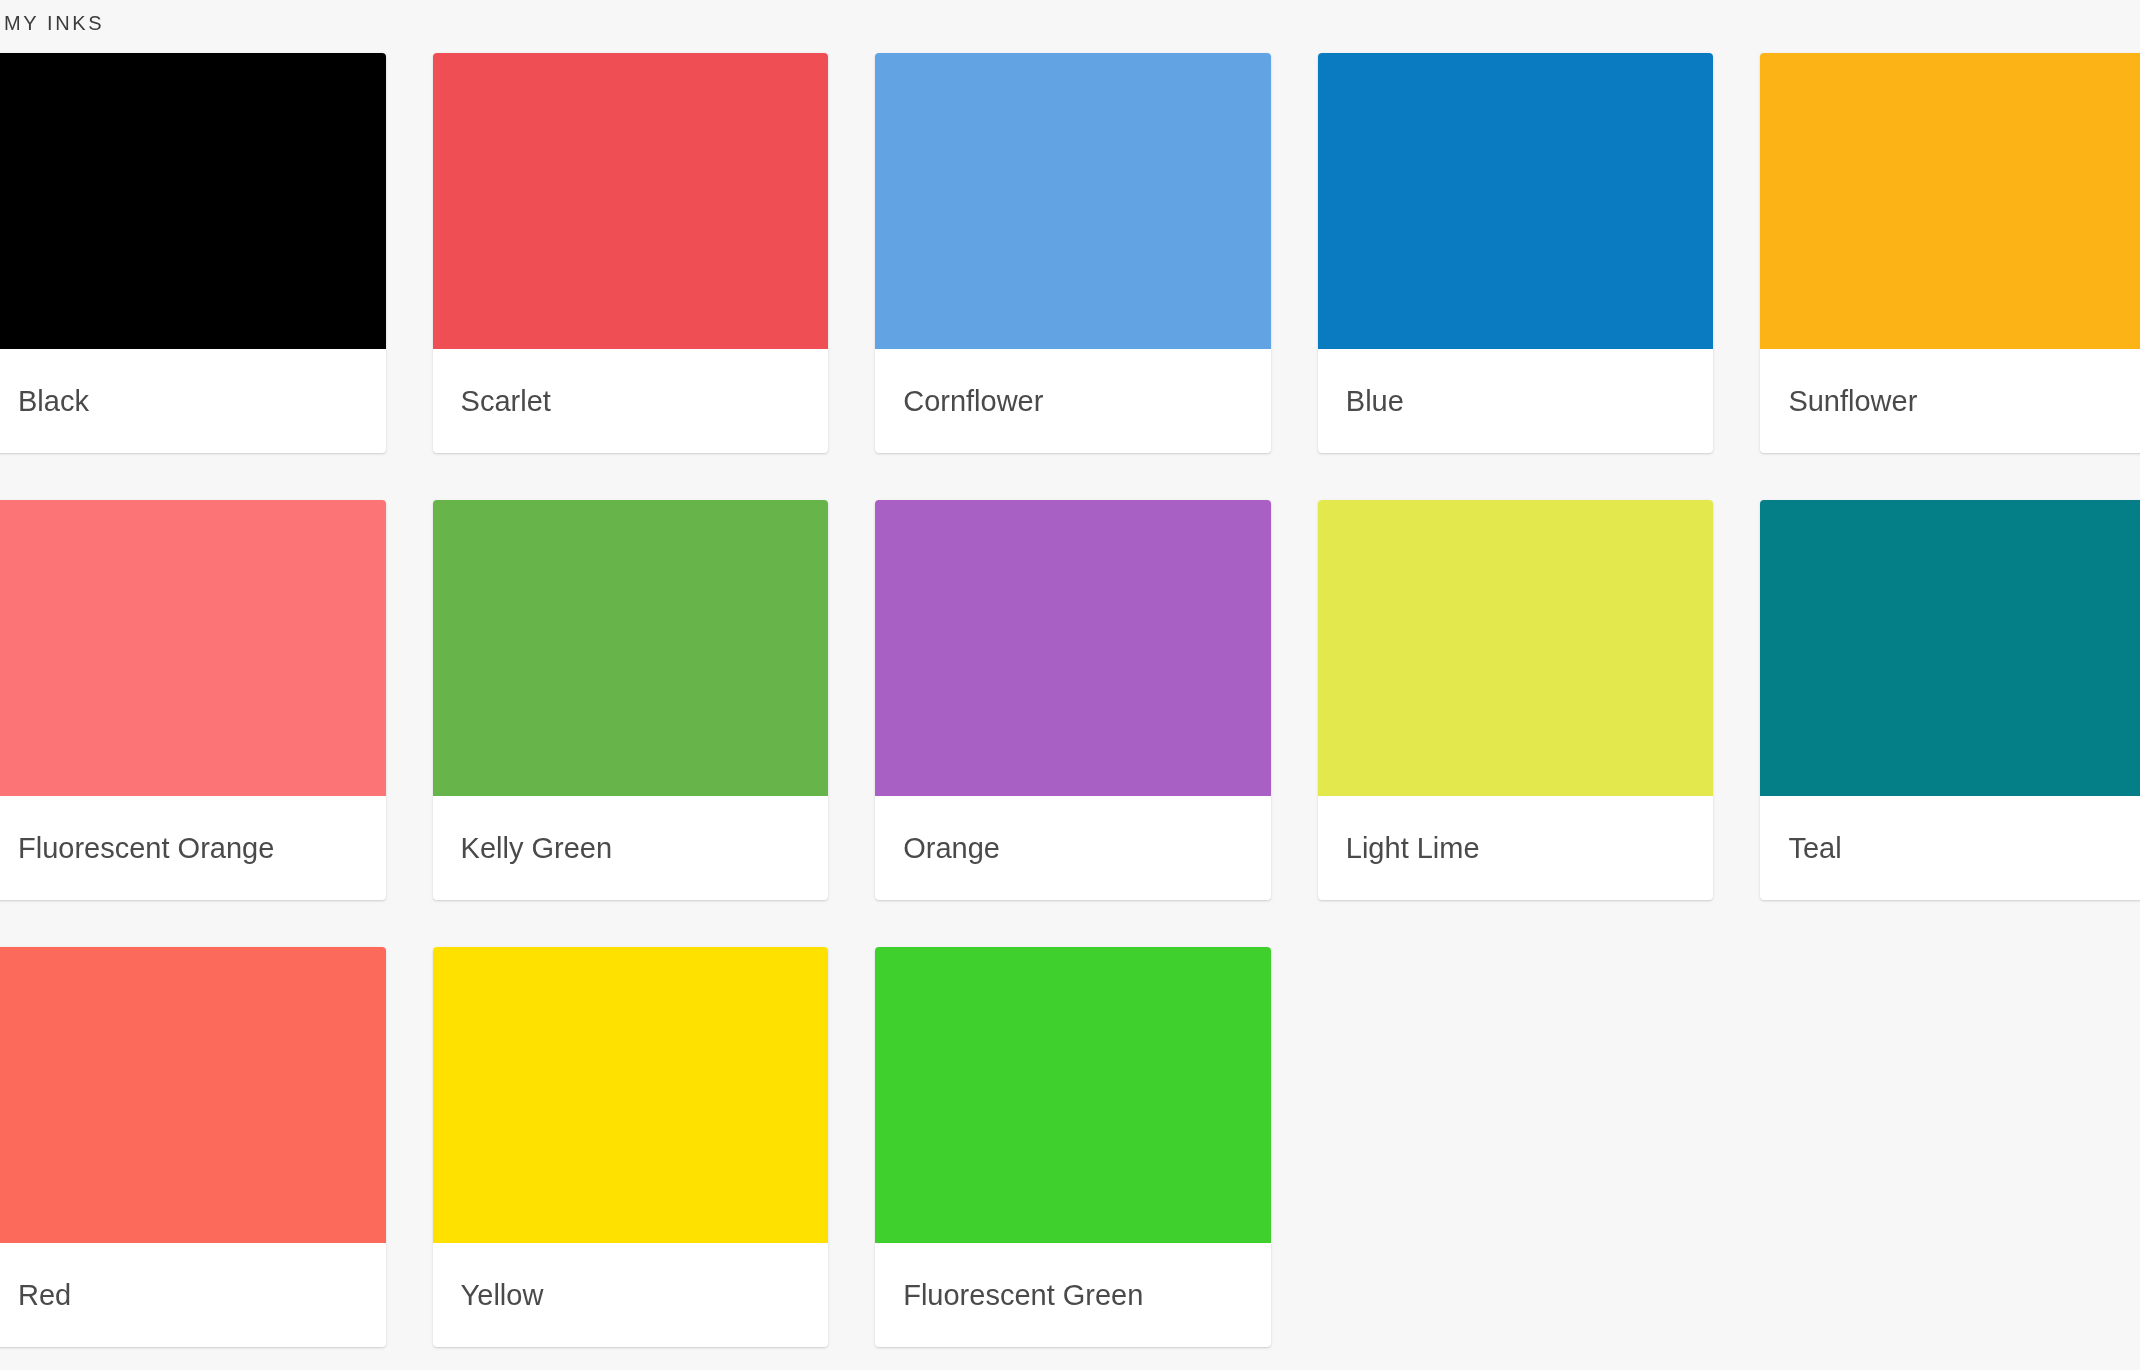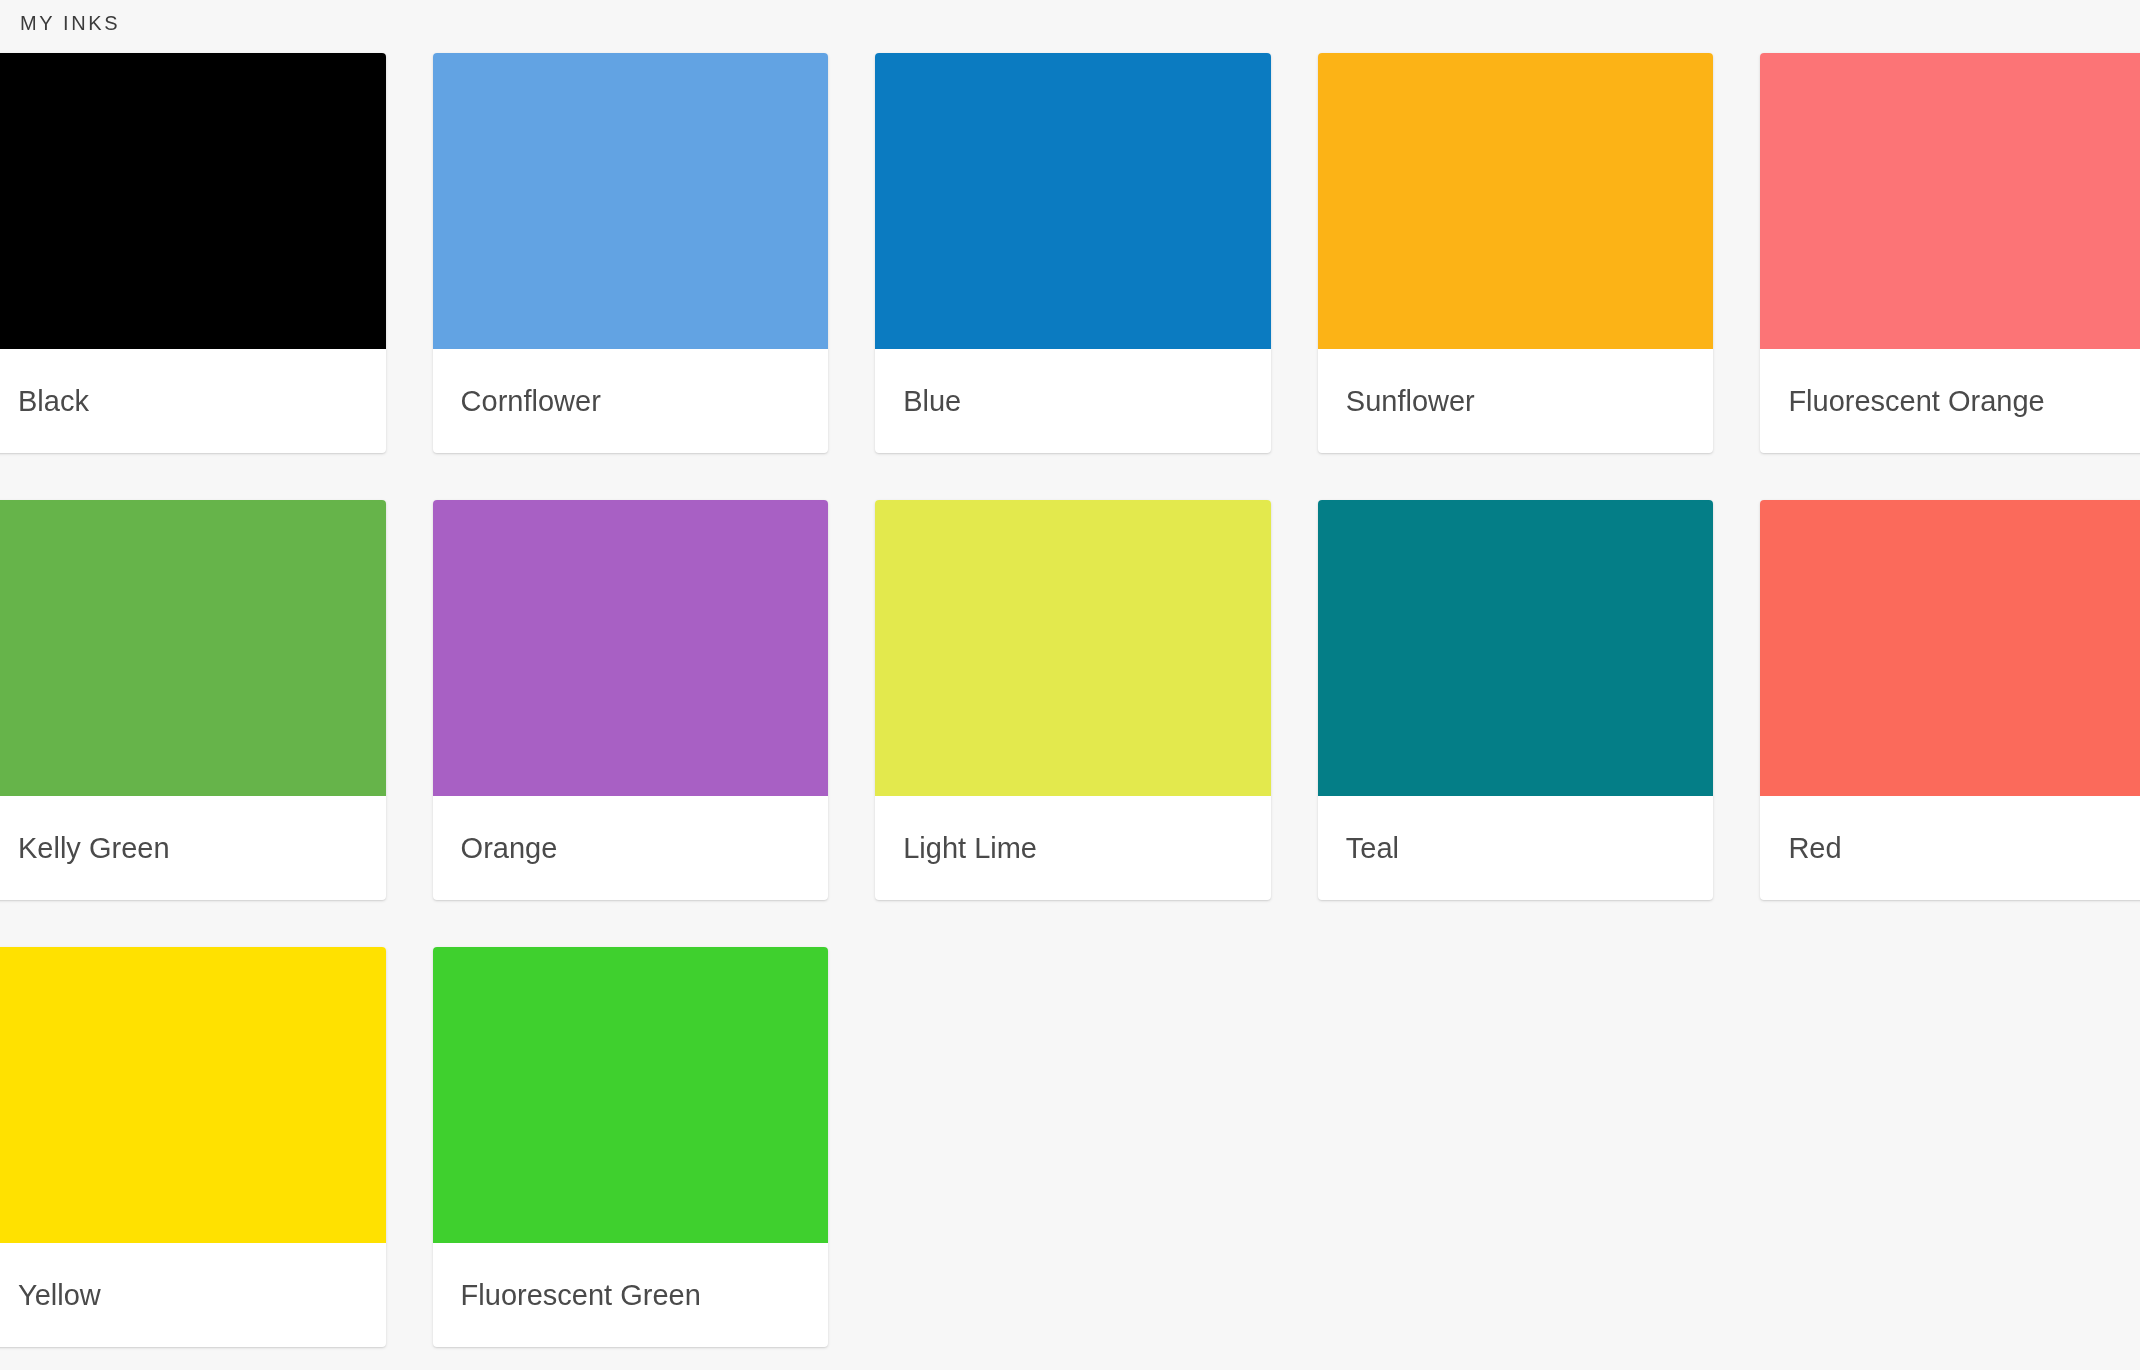--- a/index.html
+++ b/index.html
@@ -16,21 +16,21 @@
   #app {
     position: relative;
     width: 2140px;
     height: 1370px;
     background: #f7f7f7;
   }
 
   .section-title {
     position: absolute;
     top: 10px;
-    left: 20px;
+    left: 4px;
     font-size: 20px;
     letter-spacing: 2.6px;
     color: #3c3c3c;
     font-weight: 400;
     line-height: 26px;
     text-transform: uppercase;
     white-space: nowrap;
   }
 
   
@@ -82,20 +82,26 @@
 
 <div id="app">
 
   <div class="section-title">MY INKS</div>
 
   <div class="ink-grid" id="ink-grid">
       <div class="ink-card">
         <div class="ink-swatch" style="background: rgb(0, 0, 0);"></div>
         <div class="ink-label-wrap">
           <span class="ink-label">Black</span>
+        </div>
+      </div>
+      <div class="ink-card">
+        <div class="ink-swatch" style="background: rgb(240, 78, 85);"></div>
+        <div class="ink-label-wrap">
+          <span class="ink-label">Scarlet</span>
         </div>
       </div>
       <div class="ink-card">
         <div class="ink-swatch" style="background: rgb(98, 163, 227);"></div>
         <div class="ink-label-wrap">
           <span class="ink-label">Cornflower</span>
         </div>
       </div>
       <div class="ink-card">
         <div class="ink-swatch" style="background: rgb(11, 123, 193);"></div>

